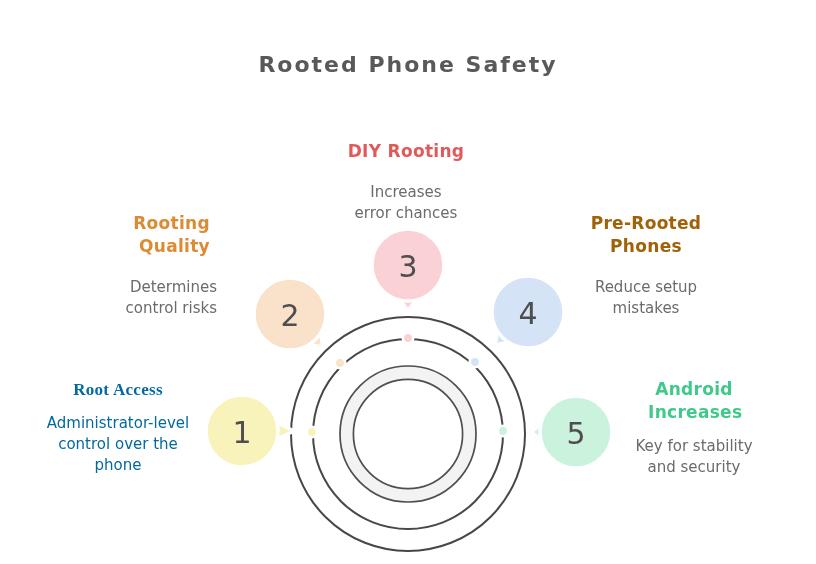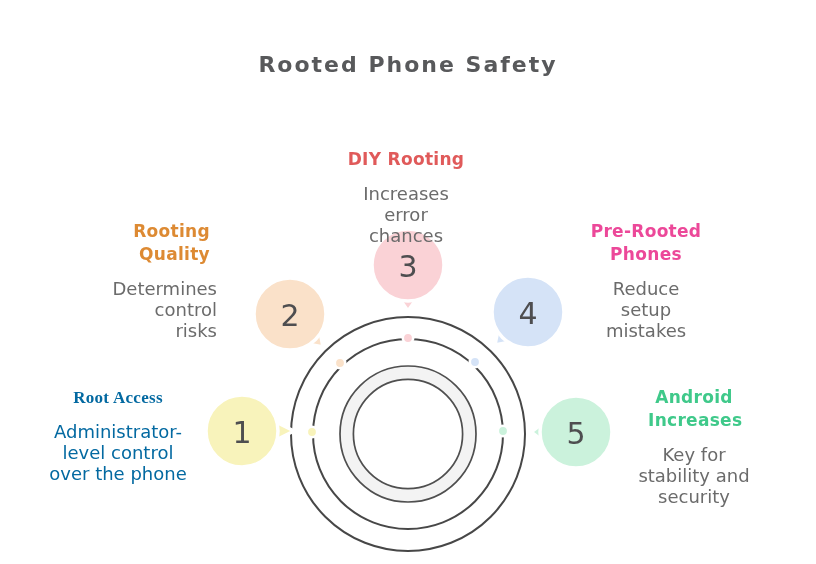--- a/index.html
+++ b/index.html
@@ -21,26 +21,26 @@
     font-weight: bold;
     letter-spacing: 2px;
   }
   .diagram-svg { position: absolute; left: 0; top: 0; }
   .group { position: absolute; text-align: center; }
   .heading {
     font-size: 17px;
     font-weight: bold;
     line-height: 23px;
     letter-spacing: .3px;
-    margin: 12px auto;
+    margin: 4px auto;
   }
   .desc {
-    font-size: 18px;
+    font-size: 15px;
     line-height: 21px;
-    margin: 9px auto 0;
+    margin: 19px auto 0;
   }
   .bubble-number {
     font-family: "DejaVu Sans", sans-serif;
     font-size: 30px;
   }
   
   #g-top   { left: 311px; top: 136px; width: 190px; }
   #g-top .desc   { width: 112px; }
   #g-ul    { left: 74px;  top: 208px; width: 180px; text-align: right; }
   #g-ul .heading { width: 92px; }
@@ -116,21 +116,21 @@
     <div class="heading" style="color: rgb(221, 138, 51);">Rooting Quality</div>
     <div class="desc" style="color: rgb(107, 107, 107);">Determines control risks</div>
   </div>
 
   <div class="group" id="g-top">
     <div class="heading" style="color: rgb(224, 90, 90);">DIY Rooting</div>
     <div class="desc" style="color: rgb(107, 107, 107);">Increases error chances</div>
   </div>
 
   <div class="group" id="g-ur">
-    <div class="heading" style="color: #ec4899;">Pre-Rooted Phones</div>
+    <div class="heading" style="color: #a16207;">Pre-Rooted Phones</div>
     <div class="desc" style="color: rgb(107, 107, 107);">Reduce setup mistakes</div>
   </div>
 
   <div class="group" id="g-right">
     <div class="heading" style="color: rgb(63, 201, 138);">Android Increases</div>
     <div class="desc" style="color: rgb(107, 107, 107);">Key for stability and security</div>
   </div>
 
 </div>
 

